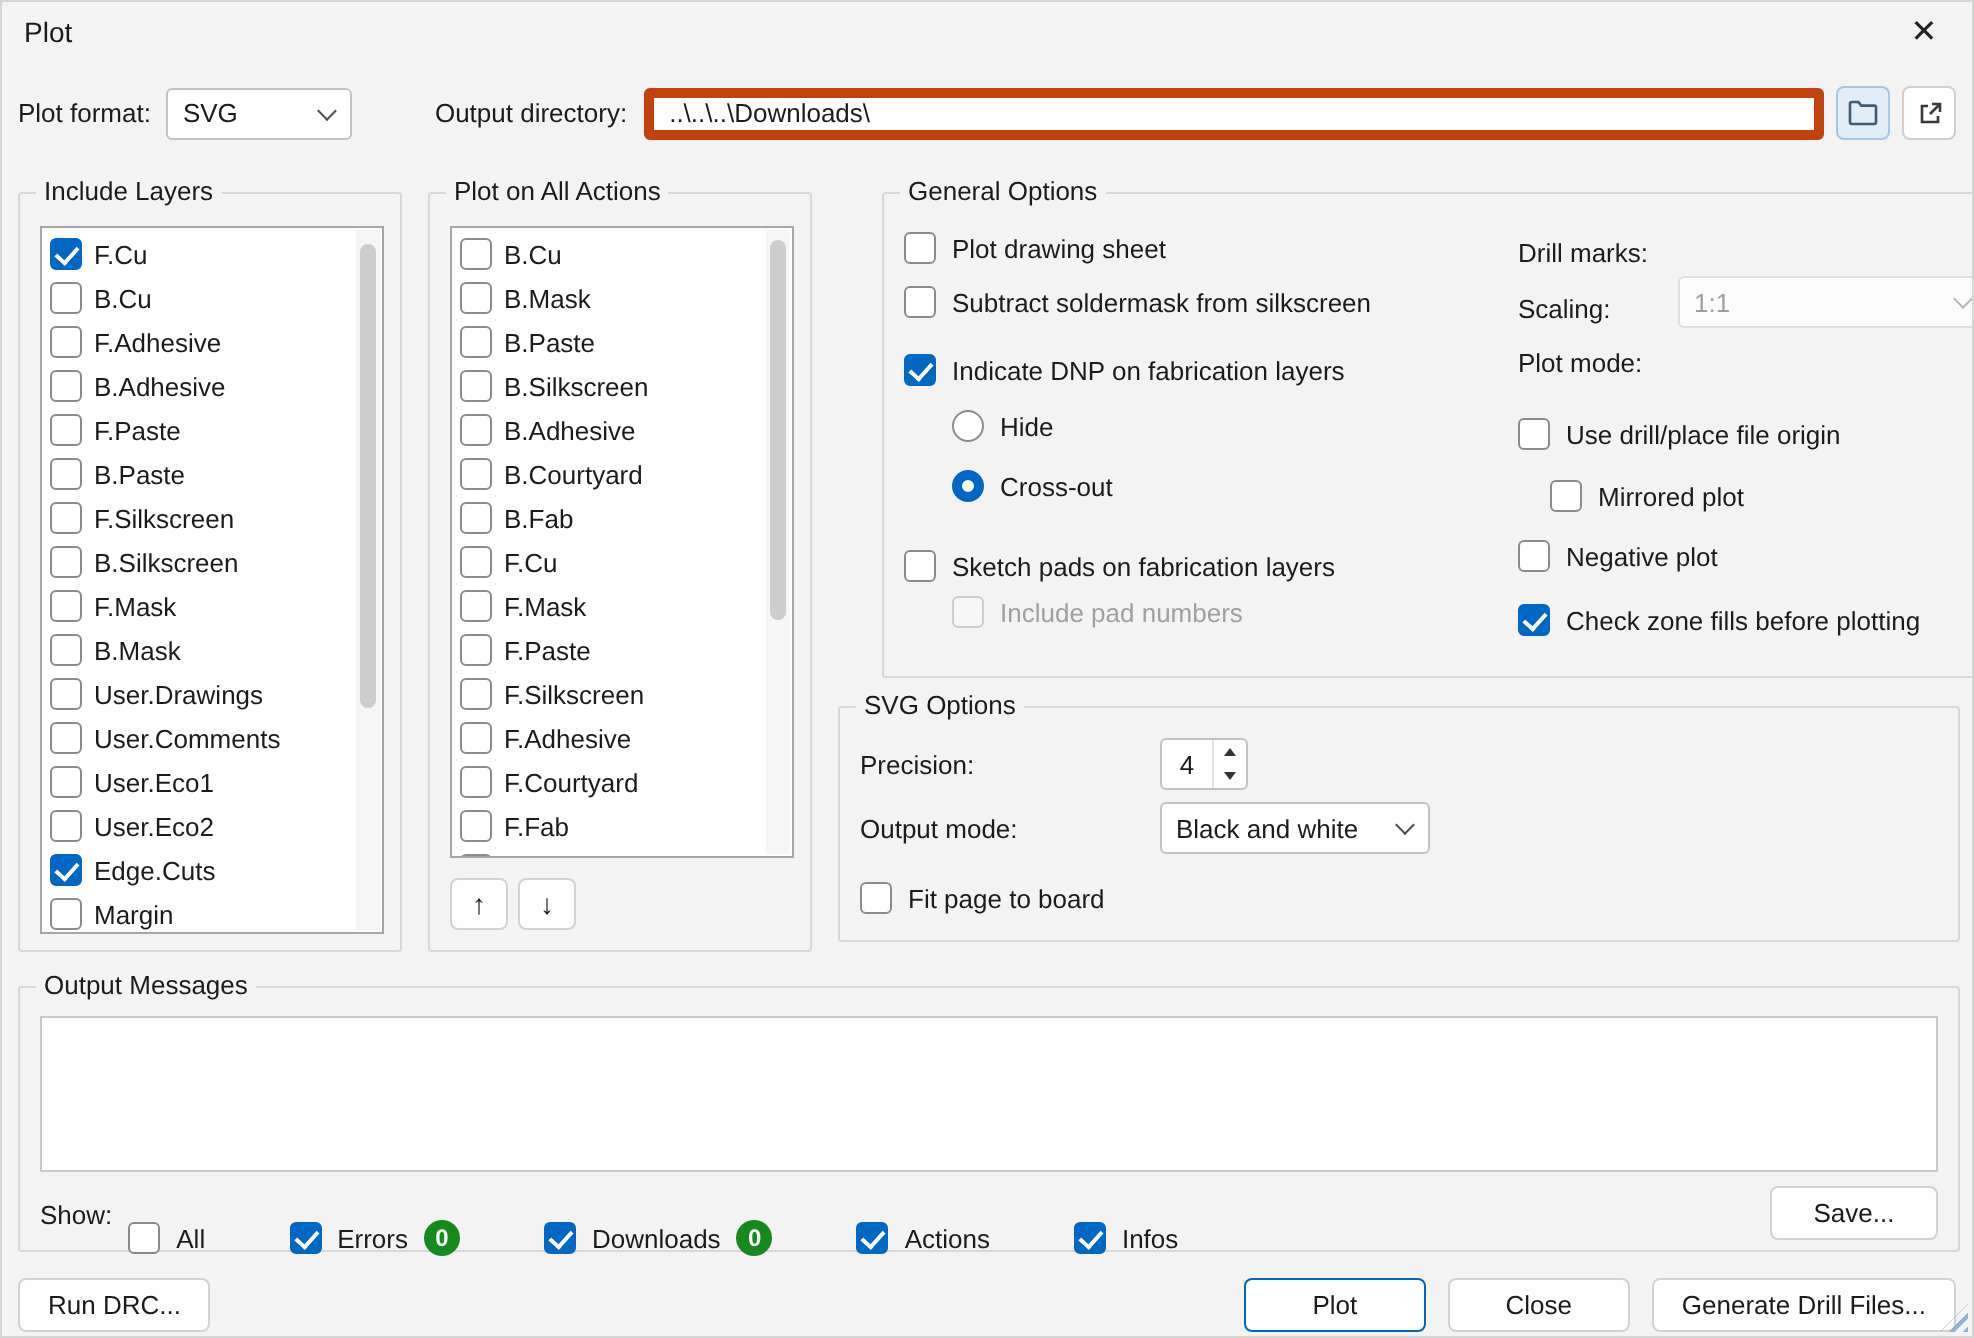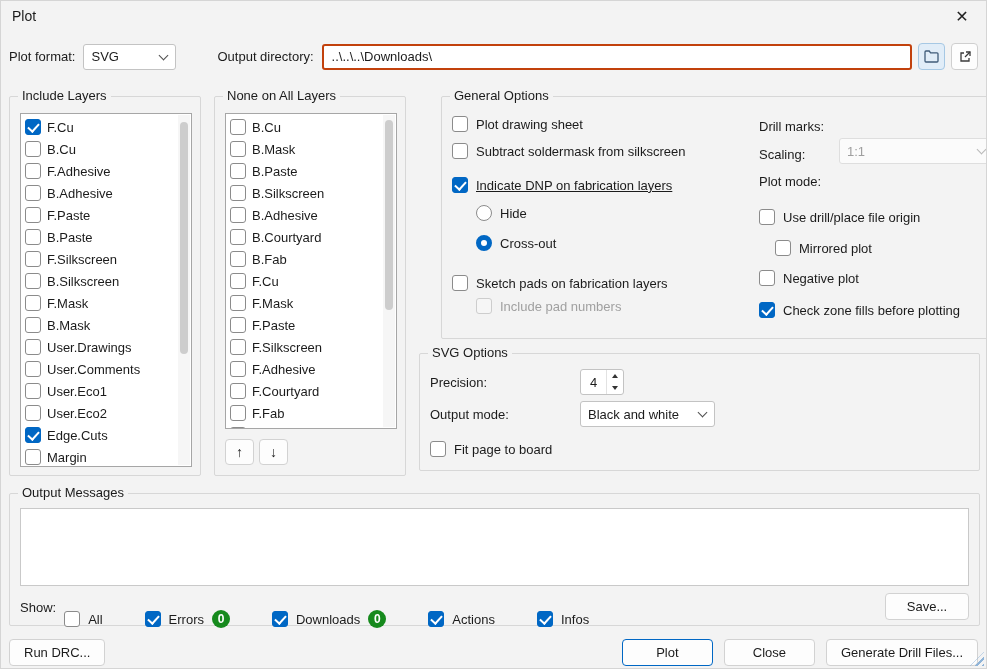--- a/index.html
+++ b/index.html
@@ -13,21 +13,21 @@
   
   .titlebar { position:absolute; top:0; left:0; right:0; height:30px; display:flex; align-items:center; padding-left:11px; }
   .title { font-size:14px; }
   .close-btn { position:absolute; right:12px; top:3px; width:24px; height:24px; display:flex; align-items:center; justify-content:center; font-size:16px; color:#222; cursor:default; }
   
   .toprow { position:absolute; top:42px; left:8px; right:8px; height:27px; display:flex; align-items:center; }
   .dropdown { height:26px; background:#fff; border:1px solid #c3c3c3; border-radius:3px; display:flex; align-items:center; justify-content:space-between; padding:0 7px; }
   .dropdown .chev { width:7px; height:7px; border-right:1.4px solid #4f4f4f; border-bottom:1.4px solid #4f4f4f; transform:rotate(45deg); margin:-3px 1px 0 8px; flex-shrink:0; }
   .dropdown.disabled { background:#fbfbfb; border-color:#dedede; color:#9f9f9f; }
   .dropdown.disabled .chev { border-color:#b9b9b9; }
-  .textinput { height:26px; background:#fff; border:2px solid #c2410c; border-radius:3px; padding:0 8px; display:flex; align-items:center; flex:1; white-space:nowrap; overflow:hidden; }
+  .textinput { height:26px; background:#fff; border:5px solid #c2410c; border-radius:3px; padding:0 8px; display:flex; align-items:center; flex:1; white-space:nowrap; overflow:hidden; }
   .icon-btn { width:27px; height:27px; border:1px solid #cfcfcf; border-radius:4px; background:#fdfdfd; display:flex; align-items:center; justify-content:center; margin-left:6px; flex-shrink:0; }
   .icon-btn.folder { background:#e1edf8; border-color:#a6c8e4; }
   
   .group { position:absolute; border:1px solid #d7d7d7; border-radius:2px; }
   .group-title { position:absolute; top:-9px; left:8px; background:#f3f3f3; padding:0 4px; }
   
   .listbox { position:absolute; background:#fff; border:1px solid #a6a6a6; overflow:hidden; padding-top:2px; }
   .layer-row { display:flex; align-items:center; gap:6px; height:22px; padding-left:4px; padding-right:14px; }
   .scrollbar { position:absolute; top:1px; bottom:1px; right:1px; width:12px; background:#f6f6f6; }
   .scroll-thumb { position:absolute; left:2px; right:2px; background:#cdcdcd; border-radius:5px; }
@@ -165,21 +165,21 @@
           <span>Edge.Cuts</span>
         </div>
         <div class="layer-row">
           <span class="checkbox"></span>
           <span>Margin</span>
         </div>
       </div>
   </div>
 
   <div class="group" style="left:213px; top:95px; width:192px; height:380px;">
-    <span class="group-title">None on All Layers</span>
+    <span class="group-title">Plot on All Actions</span>
     <div class="listbox" id="plotall-list" style="left:10px; top:16px; width:172px; height:316px;">
       <div class="scrollbar">
         <div class="scroll-thumb" style="top:5px; height:190px;"></div>
       </div>
     <div class="layer-row">
           <span class="checkbox"></span>
           <span>B.Cu</span>
         </div>
         <div class="layer-row">
           <span class="checkbox"></span>
@@ -250,21 +250,21 @@
     <span class="group-title">General Options</span>
 
     <div class="check-row" style="left:10px; top:17px;">
       <span class="checkbox"></span>
       <span>Plot drawing sheet</span>
     </div>
     <div class="check-row" style="left:10px; top:44px;">
       <span class="checkbox"></span>
       <span>Subtract soldermask from silkscreen</span>
     </div>
-    <div class="check-row" style="left:10px; top:78px;text-decoration:underline;">
+    <div class="check-row" style="left:10px; top:78px;">
       <span class="checkbox checked"></span>
       <span>Indicate DNP on fabrication layers</span>
     </div>
     <div class="check-row" style="left:34px; top:106px;">
       <span class="radio"></span>
       <span>Hide</span>
     </div>
     <div class="check-row" style="left:34px; top:136px;">
       <span class="radio selected"></span>
       <span>Cross-out</span>

